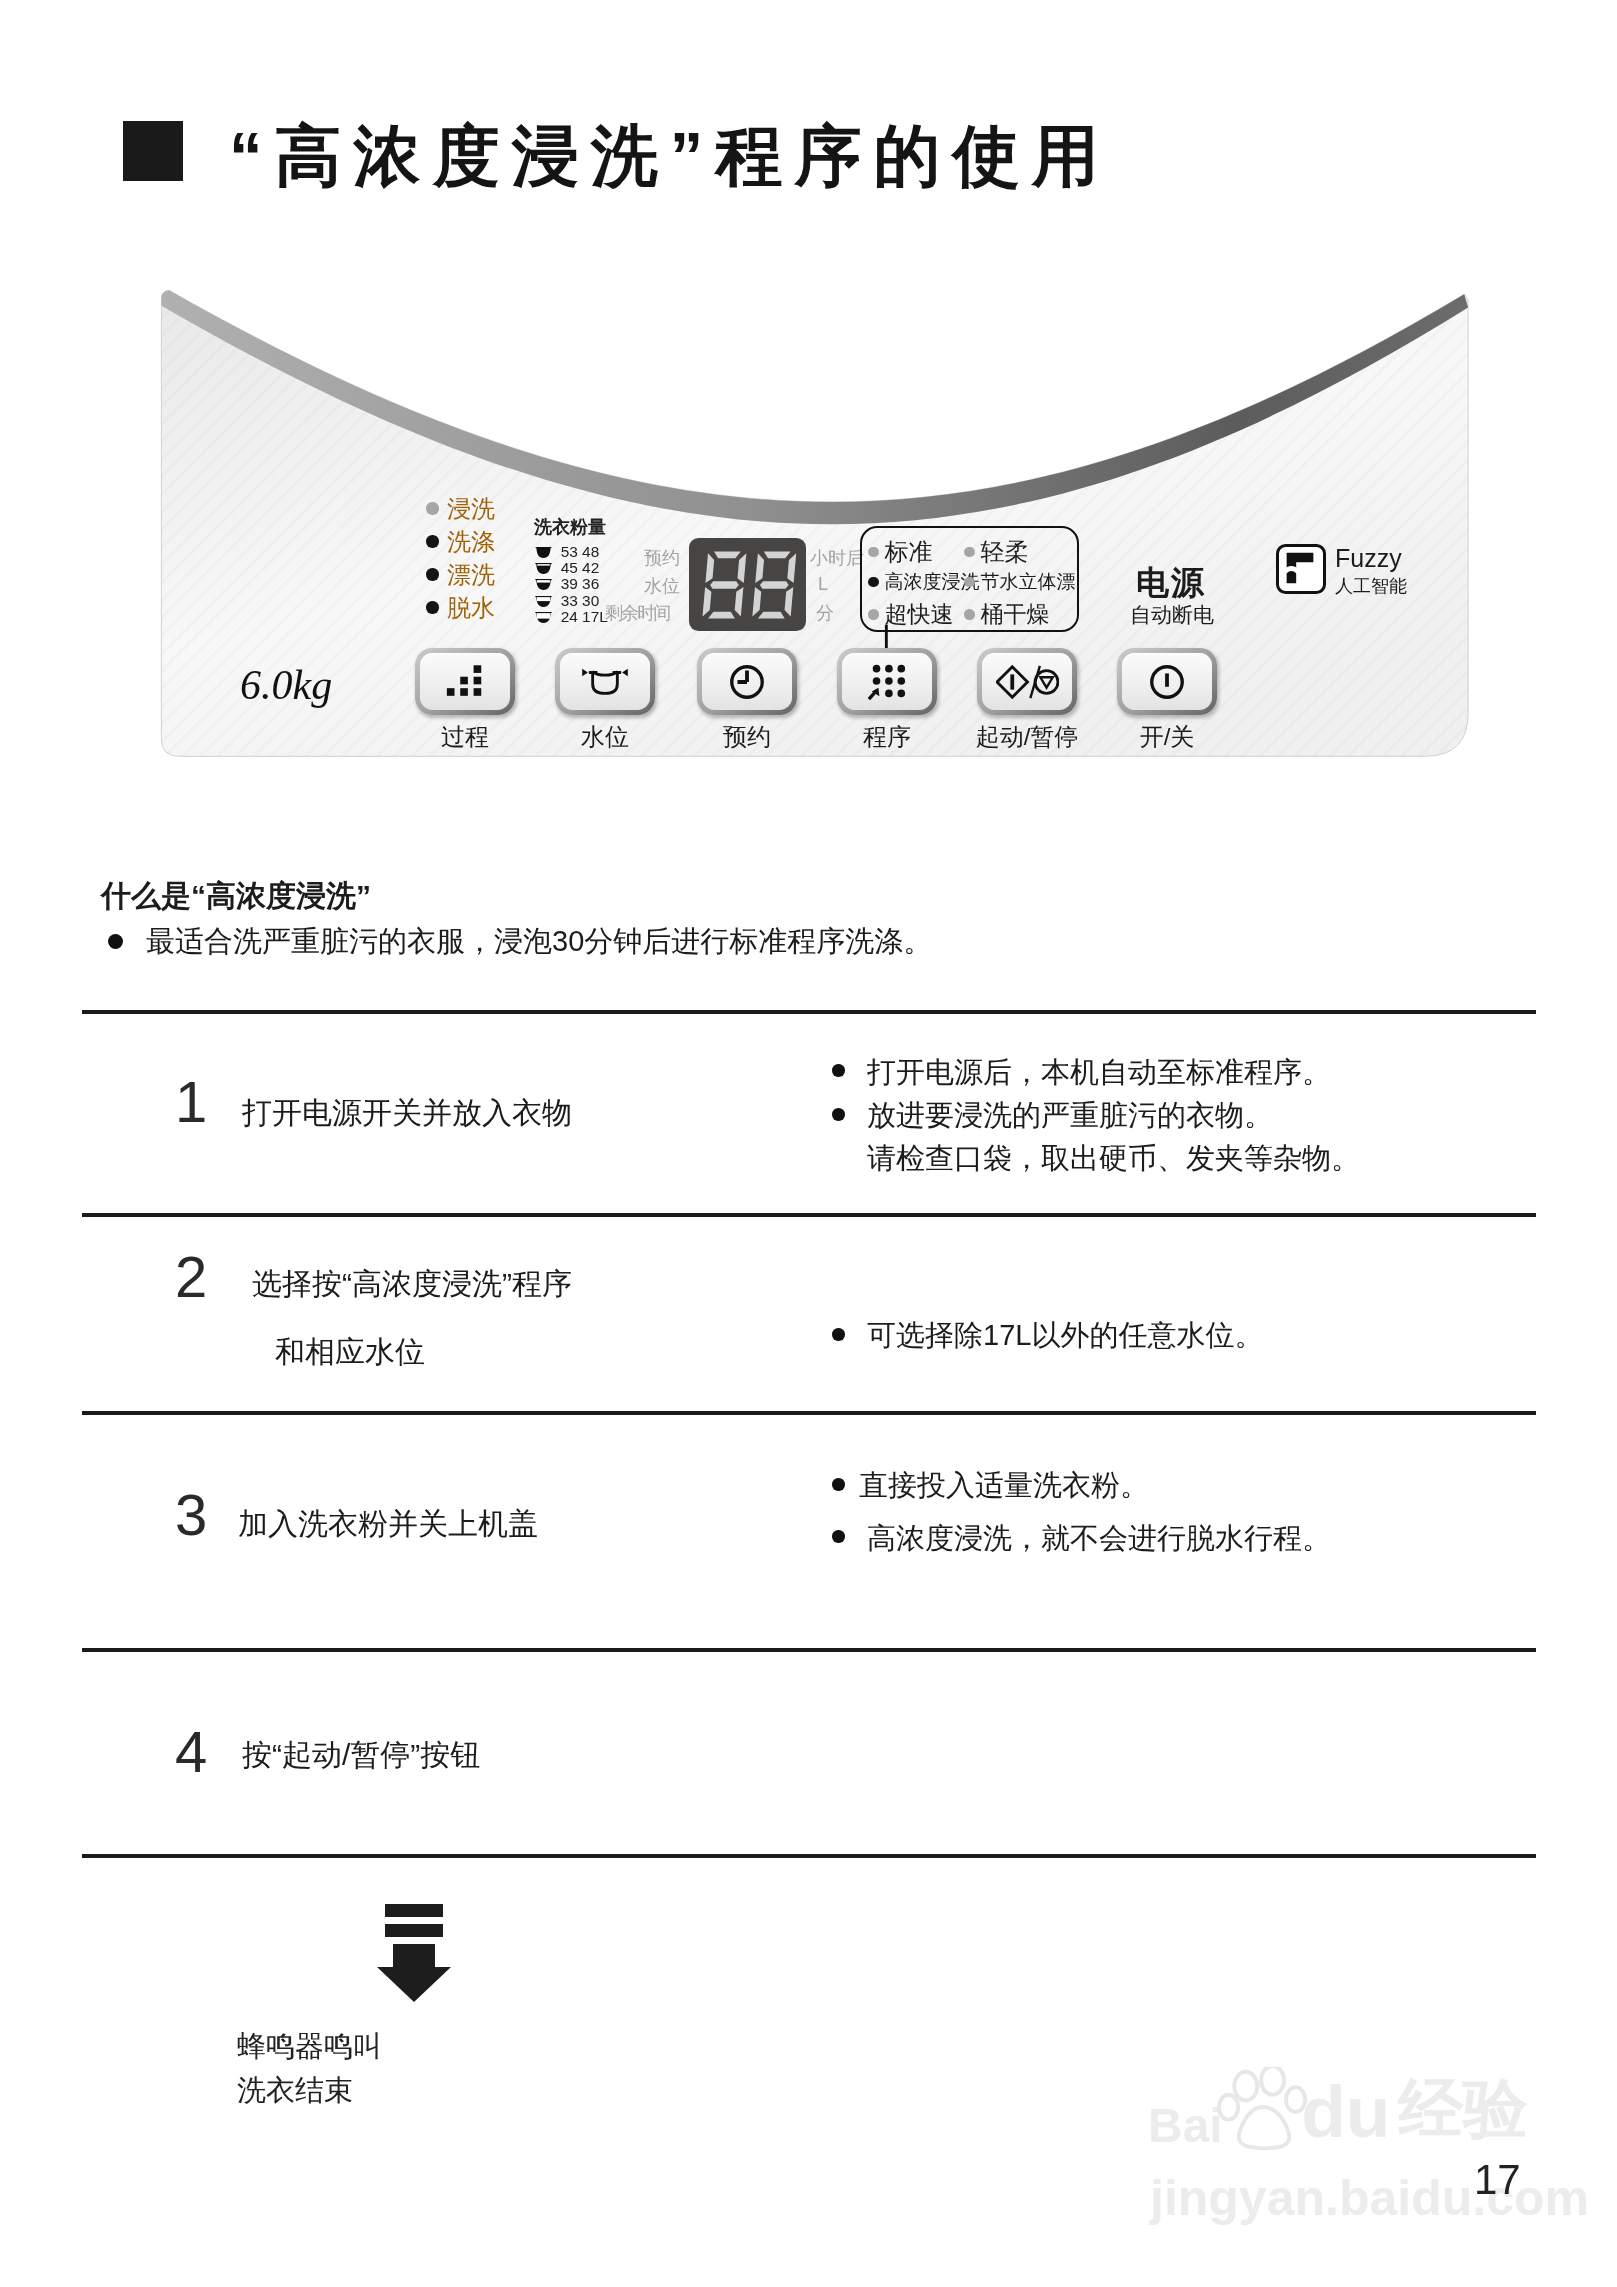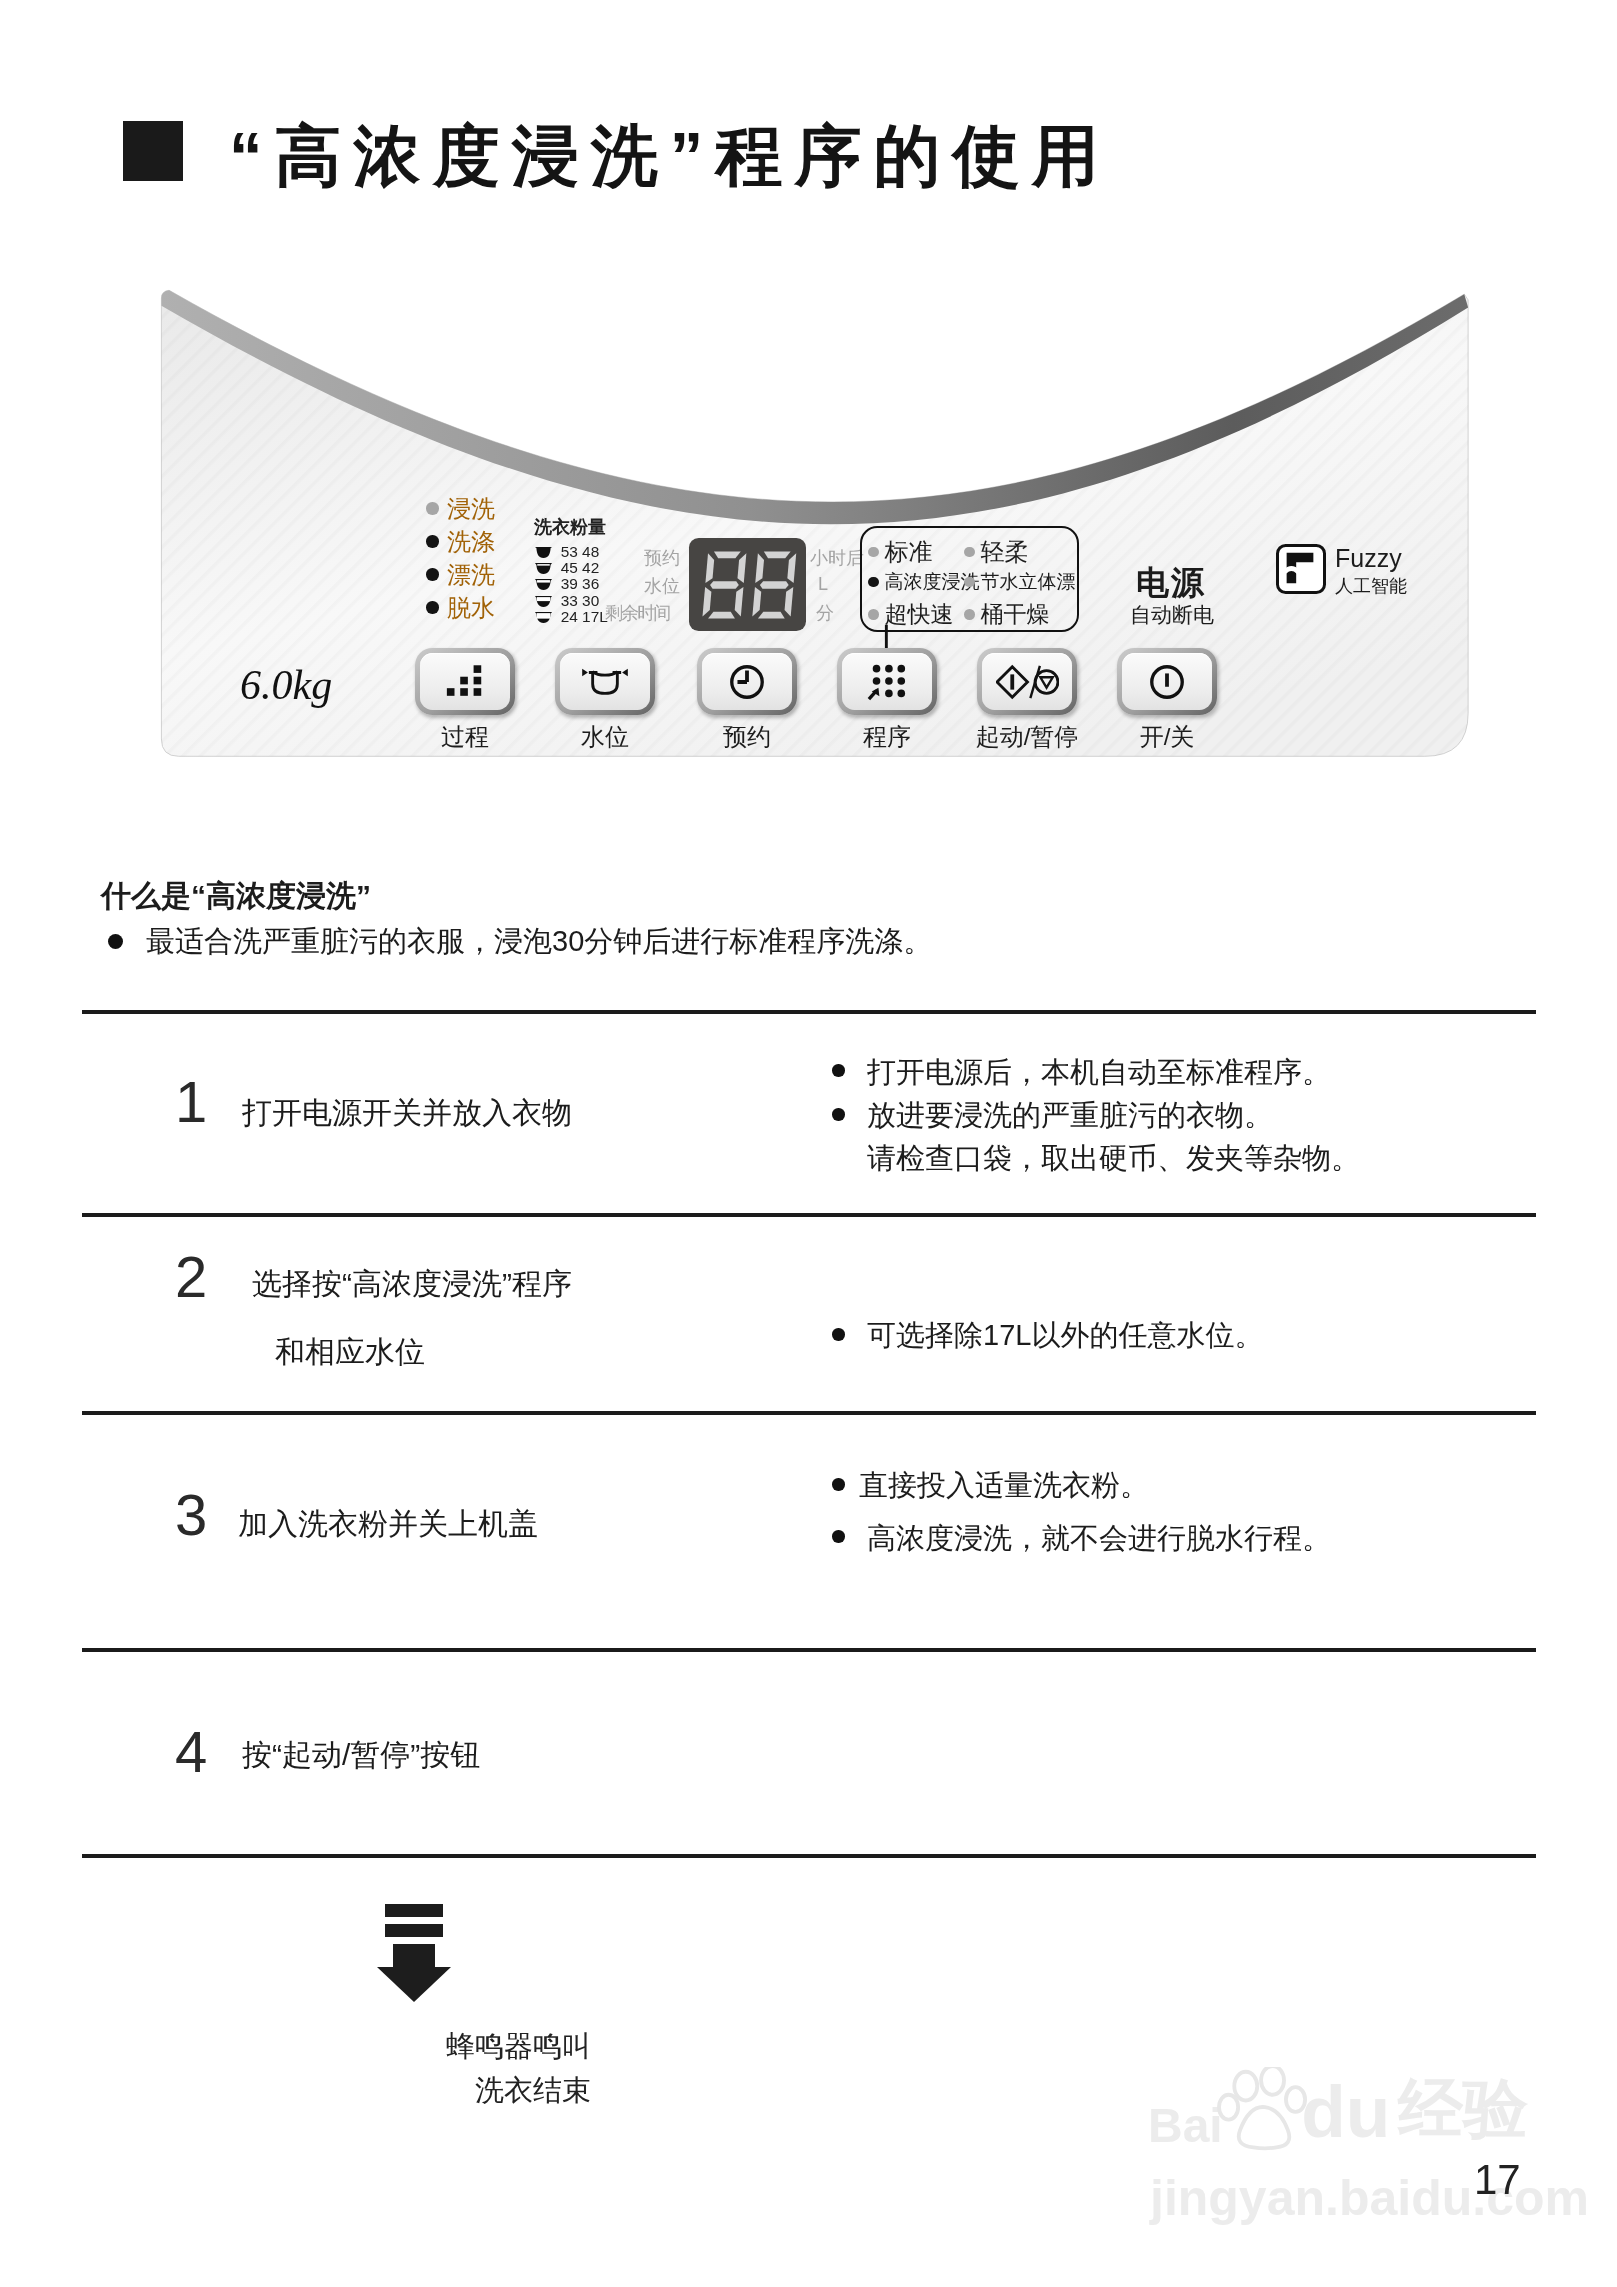--- a/index.html
+++ b/index.html
@@ -43,21 +43,21 @@
   .rule{left:82px;width:1454px;height:3.8px;background:#1b1b1b;}
   .intro-heading{font-size:30px;font-weight:bold;color:#1c1c1c;}
   .body-text{font-size:29px;color:#1c1c1c;white-space:nowrap;}
   .step-num{font-size:58px;color:#2a2a2a;}
   .note-dot{width:12.5px;height:12.5px;border-radius:50%;background:#111;}
   .big-dot{width:15.4px;height:15.4px;border-radius:50%;background:#111;}
   
   .arr-bar{left:385px;width:58px;height:13.4px;background:#1d1d1d;}
   .arr-stem{left:393px;top:1944px;width:42px;height:25px;background:#1d1d1d;}
   .arr-head{left:377px;top:1967px;width:0;height:0;border-left:37px solid transparent;border-right:37px solid transparent;border-top:35px solid #1d1d1d;}
-  .result-line{left:207px;width:384px;text-align:right;font-size:29px;color:#222;}
+  .result-line{left:237px;width:384px;text-align:left;font-size:29px;color:#222;}
   
   .wm{color:#ececec;font-weight:bold;white-space:nowrap;}
   .page-num{font-size:42px;color:#222;}
 </style>
 </head>
 <body>
 
 <div class="abs title-square"></div>
 <div class="abs page-title">“高浓度浸洗”程序的使用</div>
 

